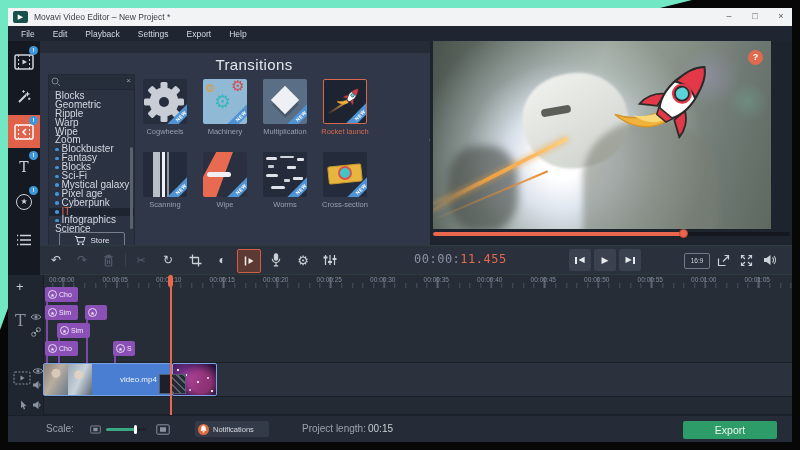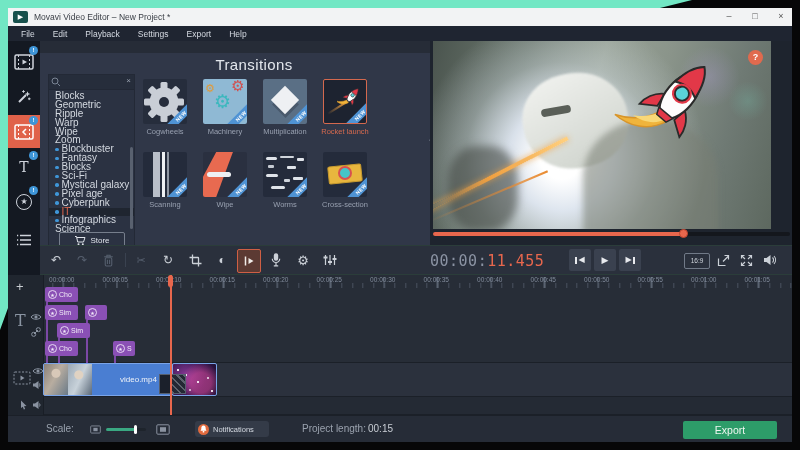--- a/index.html
+++ b/index.html
@@ -60,21 +60,21 @@
   #seek-handle{top:-3px;width:9px;height:9px;border-radius:50%;background:#e8674d;border:1px solid #c0452e;box-sizing:border-box;}
   #help-btn{left:315px;top:9px;width:15px;height:15px;border-radius:50%;background:#e06a4e;color:#fff;
     font-size:9px;font-weight:bold;text-align:center;line-height:15px;}
   
   #band{left:32px;top:237px;width:752px;height:30px;background:#2a303c;border-top:1px solid #2b3d3a;border-bottom:1px solid #2b3d3a;box-sizing:border-box;}
   .tool{top:3px;width:22px;height:22px;display:flex;align-items:center;justify-content:center;border-radius:2px;}
   .glyph{font-size:12px;color:#ccd1d8;}
   .dim .glyph{color:#565f6e;}
   .tool.wizard{border:1px solid #cf5f44;background:#5c3a33;}
   #tb-sep{left:85px;top:7px;width:1px;height:14px;background:#3a4250;}
-  #timecode{left:390px;top:6px;font-family:"DejaVu Sans Mono",monospace;font-size:15px;letter-spacing:.5px;}
+  #timecode{left:374px;top:6px;font-family:"DejaVu Sans Mono",monospace;font-size:12px;letter-spacing:.5px;}
   #timecode .tc-gray{color:#8b93a3;} #timecode .tc-orange{color:#e8674d;}
   .transport{top:3px;width:22px;height:22px;background:#3a414f;border-radius:2px;display:flex;align-items:center;justify-content:center;gap:1px;}
   .tbar{width:2px;height:7px;background:#e8eaee;}
   .tri{font-size:8px;color:#e8eaee;line-height:1;}
   #ratio-btn{left:644px;top:7px;width:24px;height:14px;border:1px solid #717a88;border-radius:2px;
     font-size:6.5px;color:#cfd4db;text-align:center;line-height:14px;}
   
   #timeline{left:0;top:267px;width:784px;height:140px;background:#272d37;}
   #ruler-ticks-minor{left:36.5px;top:8px;right:0;height:5px;
     background:repeating-linear-gradient(90deg,#49515f 0 1px,transparent 1px 10.7px);background-position-x:7.3px;}

